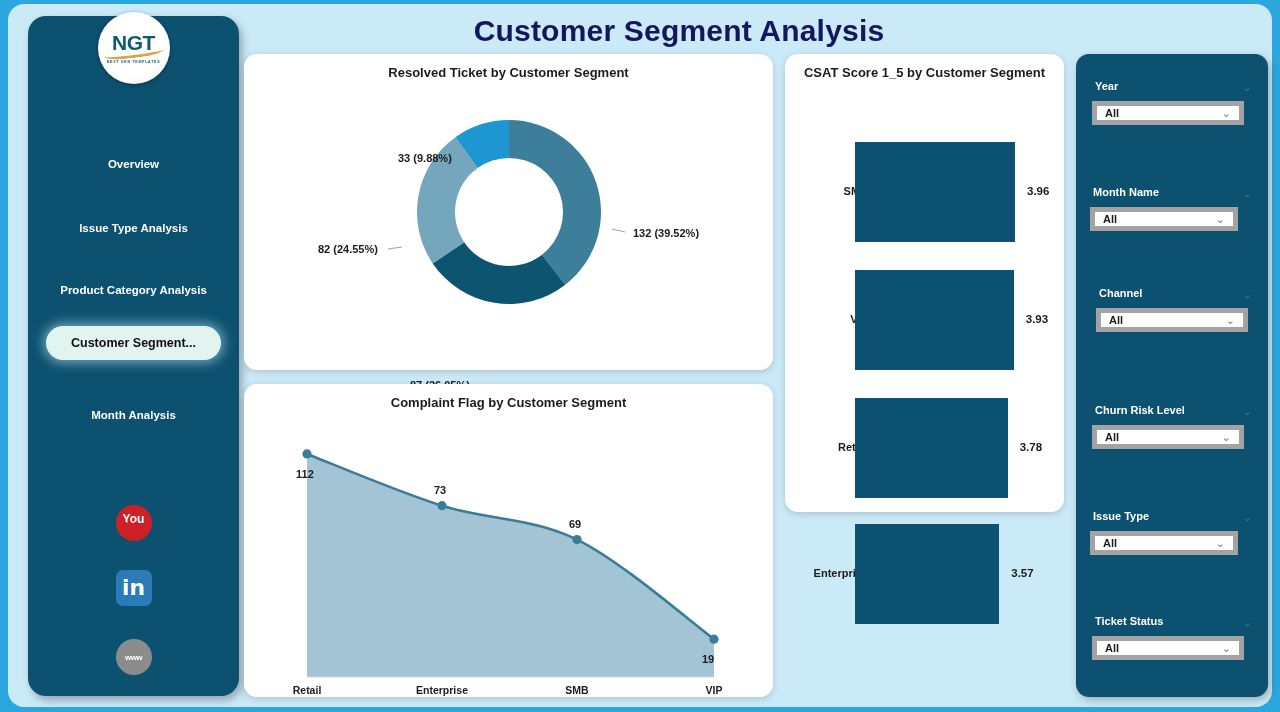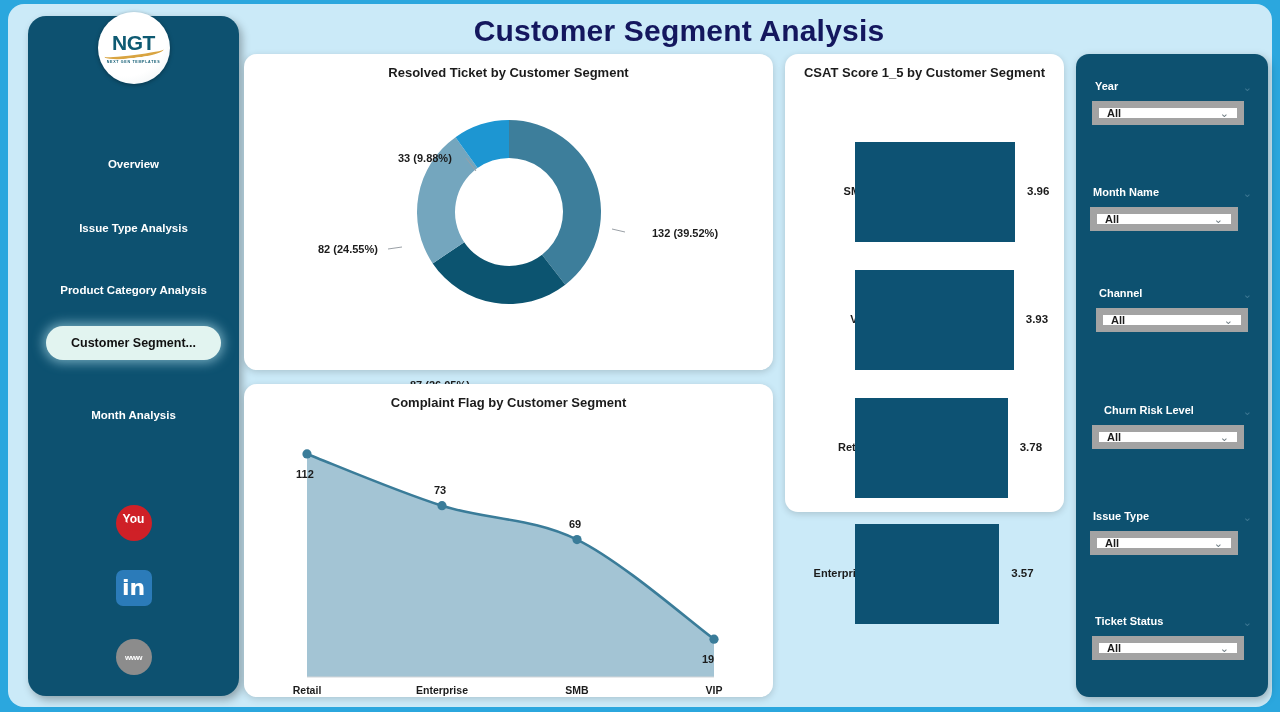--- a/index.html
+++ b/index.html
@@ -181,21 +181,21 @@
     font-size: 11px; font-weight: bold; color: #FFFFFF;
   }
   .filter-chev {
     position: absolute; right: 16px; top: 1px;
     color: #3E7893; font-size: 11px;
   }
   .filter-select {
     position: absolute;
     height: 24px;
     background: #FFFFFF;
-    border: 7px solid #a3a3a3;
+    border: 5px solid #a3a3a3;
     display: flex; align-items: center;
     padding: 0 8px;
     cursor: pointer;
   }
   .filter-value {
     font-size: 11px; font-weight: bold; color: #1C1C1C;
     flex: 1;
   }
   .sel-chev { color: #6E7B82; font-size: 11px; }
 </style>
@@ -241,21 +241,21 @@
       <svg width="200" height="200" viewBox="0 0 200 200">
         <g id="donut-slices">
             <path d="M100,8 A92,92 0 0 1 156.2916737091709,172.76845106926652 L133.040765003209,142.7119169319608 A54,54 0 0 0 100,46 Z" fill="#3D7E9B"></path>
             <path d="M156.2916737091709,172.76845106926652 A92,92 0 0 1 23.685556926131625,151.38195965828186 L55.20673993490335,130.15897632116543 A54,54 0 0 0 133.040765003209,142.7119169319608 Z" fill="#0C5470"></path>
             <path d="M23.685556926131625,151.38195965828186 A92,92 0 0 1 46.485348011136644,25.165636085346165 L68.58922600653673,56.07548205009449 A54,54 0 0 0 55.20673993490335,130.15897632116543 Z" fill="#74A6BE"></path>
             <path d="M46.485348011136644,25.165636085346165 A92,92 0 0 1 99.9999999999999,8 L99.99999999999994,46 A54,54 0 0 0 68.58922600653673,56.07548205009449 Z" fill="#1D96D2"></path>
           </g>
       </svg>
     </div>
 
-    <div class="donut-label" id="dl0" style="left:408px; top:173px;">132 (39.52%)</div>
+    <div class="donut-label" id="dl0" style="left:389px; top:173px;">132 (39.52%)</div>
     <div class="donut-label" id="dl1" style="left:166px; top:325px;">87 (26.05%)</div>
     <div class="donut-label" id="dl2" style="left:74px; top:189px;">82 (24.55%)</div>
     <div class="donut-label" id="dl3" style="left:154px; top:98px;">33 (9.88%)</div>
 
     <svg style="position:absolute; left:0; top:0; width:529px; height:316px; pointer-events:none;">
       <path d="M381,178 L368,175" stroke="#9AA0A6" stroke-width="1" fill="none"></path>
       <path d="M253,330 L265,321" stroke="#9AA0A6" stroke-width="1" fill="none"></path>
       <path d="M144,195 L158,193" stroke="#9AA0A6" stroke-width="1" fill="none"></path>
       <path d="M222,104 L232,117" stroke="#9AA0A6" stroke-width="1" fill="none"></path>
     </svg>
@@ -334,21 +334,21 @@
       </div>
       <div class="filter-block" style="top: 233px;">
         <div class="filter-label" style="left: 23px; top: 0px;">Channel</div>
         <div class="filter-chev">⌄</div>
         <div class="filter-select" style="left: 20px; top: 21px; width: 152px;">
           <span class="filter-value">All</span>
           <span class="sel-chev">⌄</span>
         </div>
       </div>
       <div class="filter-block" style="top: 350px;">
-        <div class="filter-label" style="left: 28px; top: 0px;">Churn Risk Level</div>
+        <div class="filter-label" style="left: 19px; top: 0px;">Churn Risk Level</div>
         <div class="filter-chev">⌄</div>
         <div class="filter-select" style="left: 16px; top: 21px; width: 152px;">
           <span class="filter-value">All</span>
           <span class="sel-chev">⌄</span>
         </div>
       </div>
       <div class="filter-block" style="top: 456px;">
         <div class="filter-label" style="left: 17px; top: 0px;">Issue Type</div>
         <div class="filter-chev">⌄</div>
         <div class="filter-select" style="left: 14px; top: 21px; width: 148px;">

